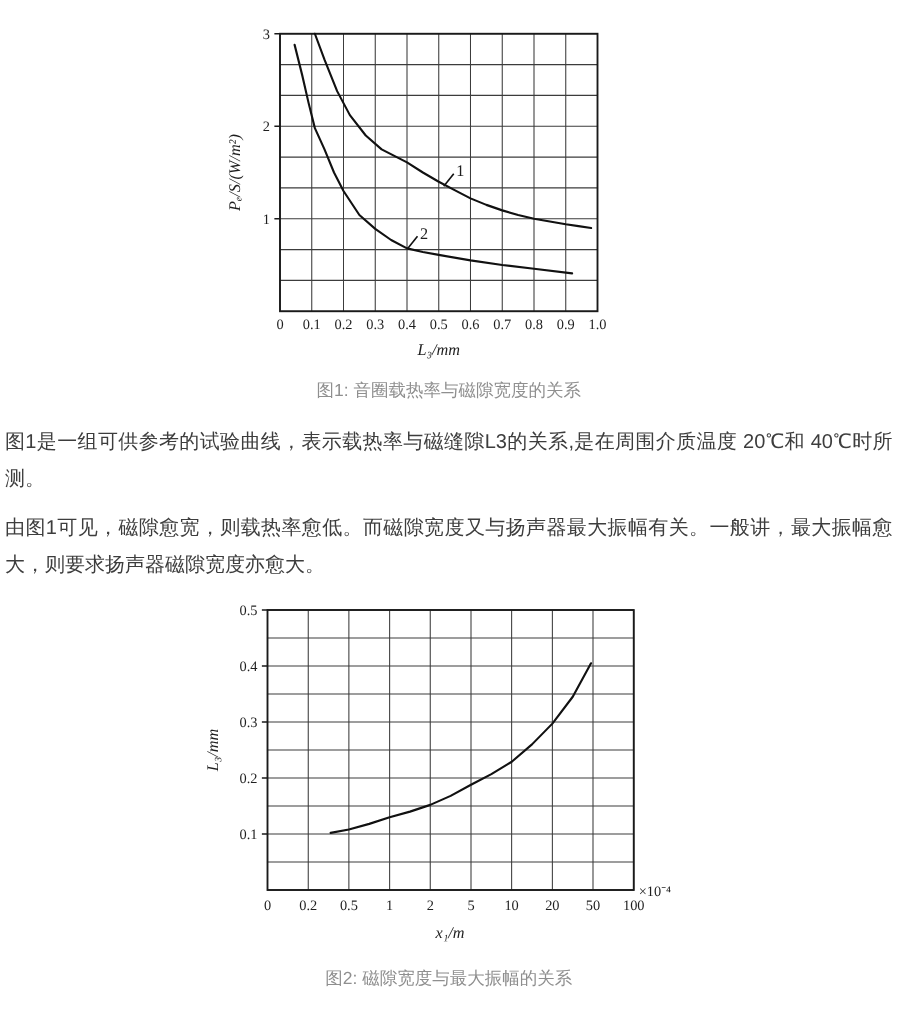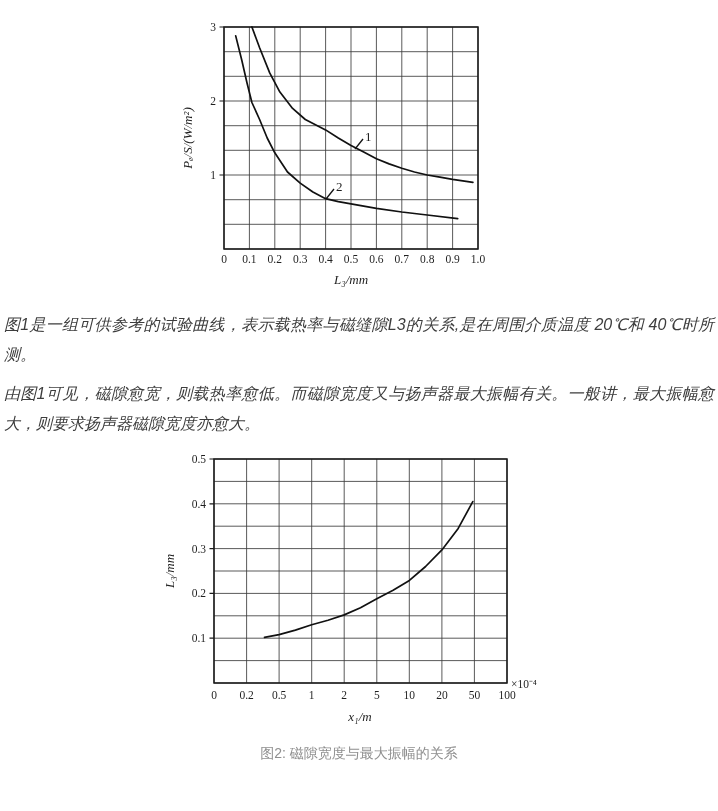--- a/index.html
+++ b/index.html
@@ -11,21 +11,21 @@
   .tick{font-size:11.5px;}
   .axis-title{font-size:13px;font-style:italic;}
   .curve-num{font-size:13px;}
   .grid{stroke:#3c3c3c;stroke-width:0.85;fill:none;}
   .frame{stroke:#1a1a1a;stroke-width:1.5;fill:none;}
   .curve{stroke:#111;stroke-width:1.7;fill:none;stroke-linecap:round;stroke-linejoin:round;}
   .leader{stroke:#111;stroke-width:1.3;}
   .tickmark{stroke:#1a1a1a;stroke-width:1.2;}
   .caption{color:#8f8f8f;font-size:14px;text-align:center;line-height:20px;margin-top:9px;}
   .caption.sub{margin-top:9px;}
-  .bodytext{color:#3d3d3d;font-size:16px;line-height:30px;margin:0;padding:0 4px;text-align:justify;font-style:italic;}
+  .bodytext{color:#3d3d3d;font-size:16px;line-height:30px;margin:0;padding:0 4px;text-align:justify;}
   .p1{margin-top:17px;}
   .p2{margin-top:9px;}
 </style>
 </head>
 <body>
 
 <div class="page">
 
   <figure class="fig">
     <svg class="fig1-svg" width="360" height="278" viewBox="0 0 360 278">
@@ -55,20 +55,21 @@
       <text class="chart-txt tick" x="222.8" y="248" text-anchor="middle">0.7</text>
       <text class="chart-txt tick" x="248.2" y="248" text-anchor="middle">0.8</text>
       <text class="chart-txt tick" x="273.6" y="248" text-anchor="middle">0.9</text>
       <text class="chart-txt tick" x="299" y="248" text-anchor="middle">1.0</text>
 
       <text class="chart-txt axis-title" transform="translate(13,123) rotate(-90)" text-anchor="middle">Pₑ/S/(W/m²)</text>
       <text class="chart-txt axis-title" x="172" y="269" text-anchor="middle">L₃/mm</text>
     </svg>
   </figure>
 
+  <div class="caption">图1: 音圈载热率与磁隙宽度的关系</div>
 
   <p class="bodytext p1">图1是一组可供参考的试验曲线，表示载热率与磁缝隙L3的关系,是在周围介质温度 20℃和 40℃时所测。</p>
   <p class="bodytext p2">由图1可见，磁隙愈宽，则载热率愈低。而磁隙宽度又与扬声器最大振幅有关。一般讲，最大振幅愈大，则要求扬声器磁隙宽度亦愈大。</p>
 
   <figure class="fig">
     <svg class="fig2-svg" width="400" height="285" viewBox="0 0 400 285">
       <path class="grid" d="M55 10V234M87.6 10V234M120.1 10V234M152.7 10V234M185.2 10V234M217.8 10V234M250.3 10V234M282.9 10V234M315.4 10V234M348 10V234M55 10H348M55 32.4H348M55 54.8H348M55 77.2H348M55 99.6H348M55 122H348M55 144.4H348M55 166.8H348M55 189.2H348M55 211.6H348M55 234H348"></path>
       <rect class="frame" x="55" y="10" width="293" height="224"></rect>
       <path class="tickmark" d="M50.5 10H55M50.5 54.8H55M50.5 99.6H55M50.5 144.4H55M50.5 189.2H55"></path>
 

